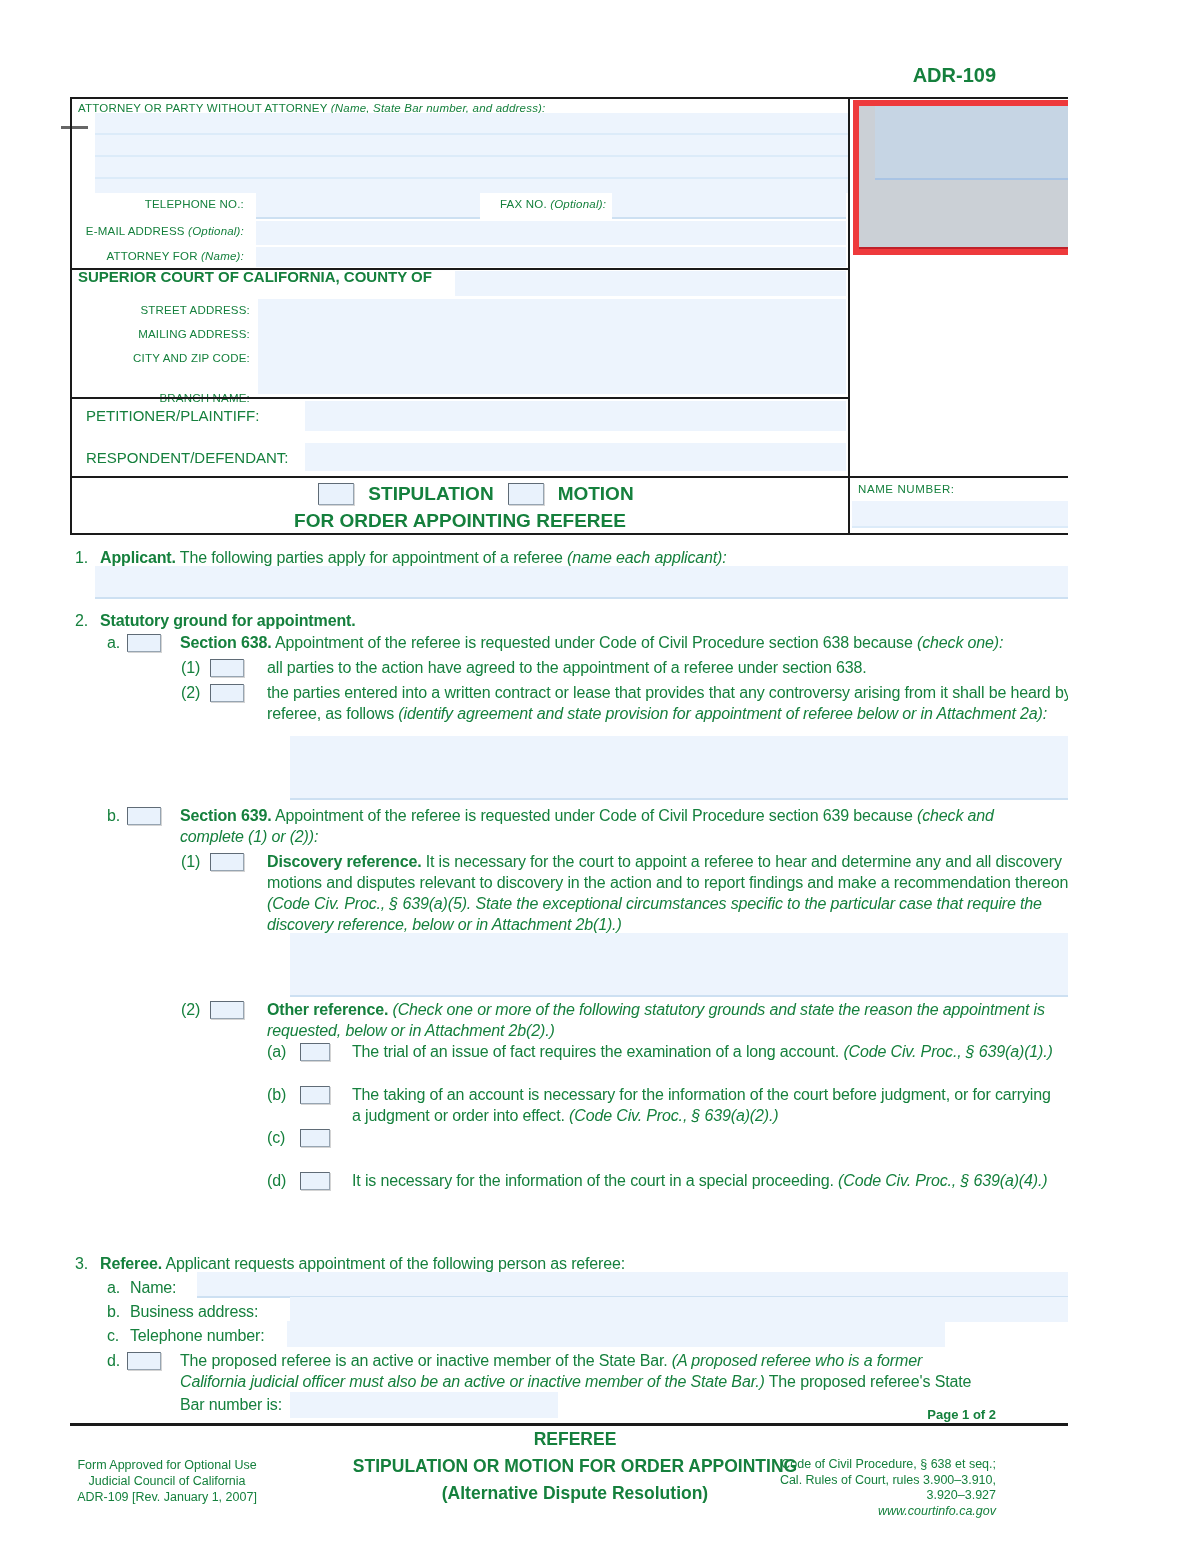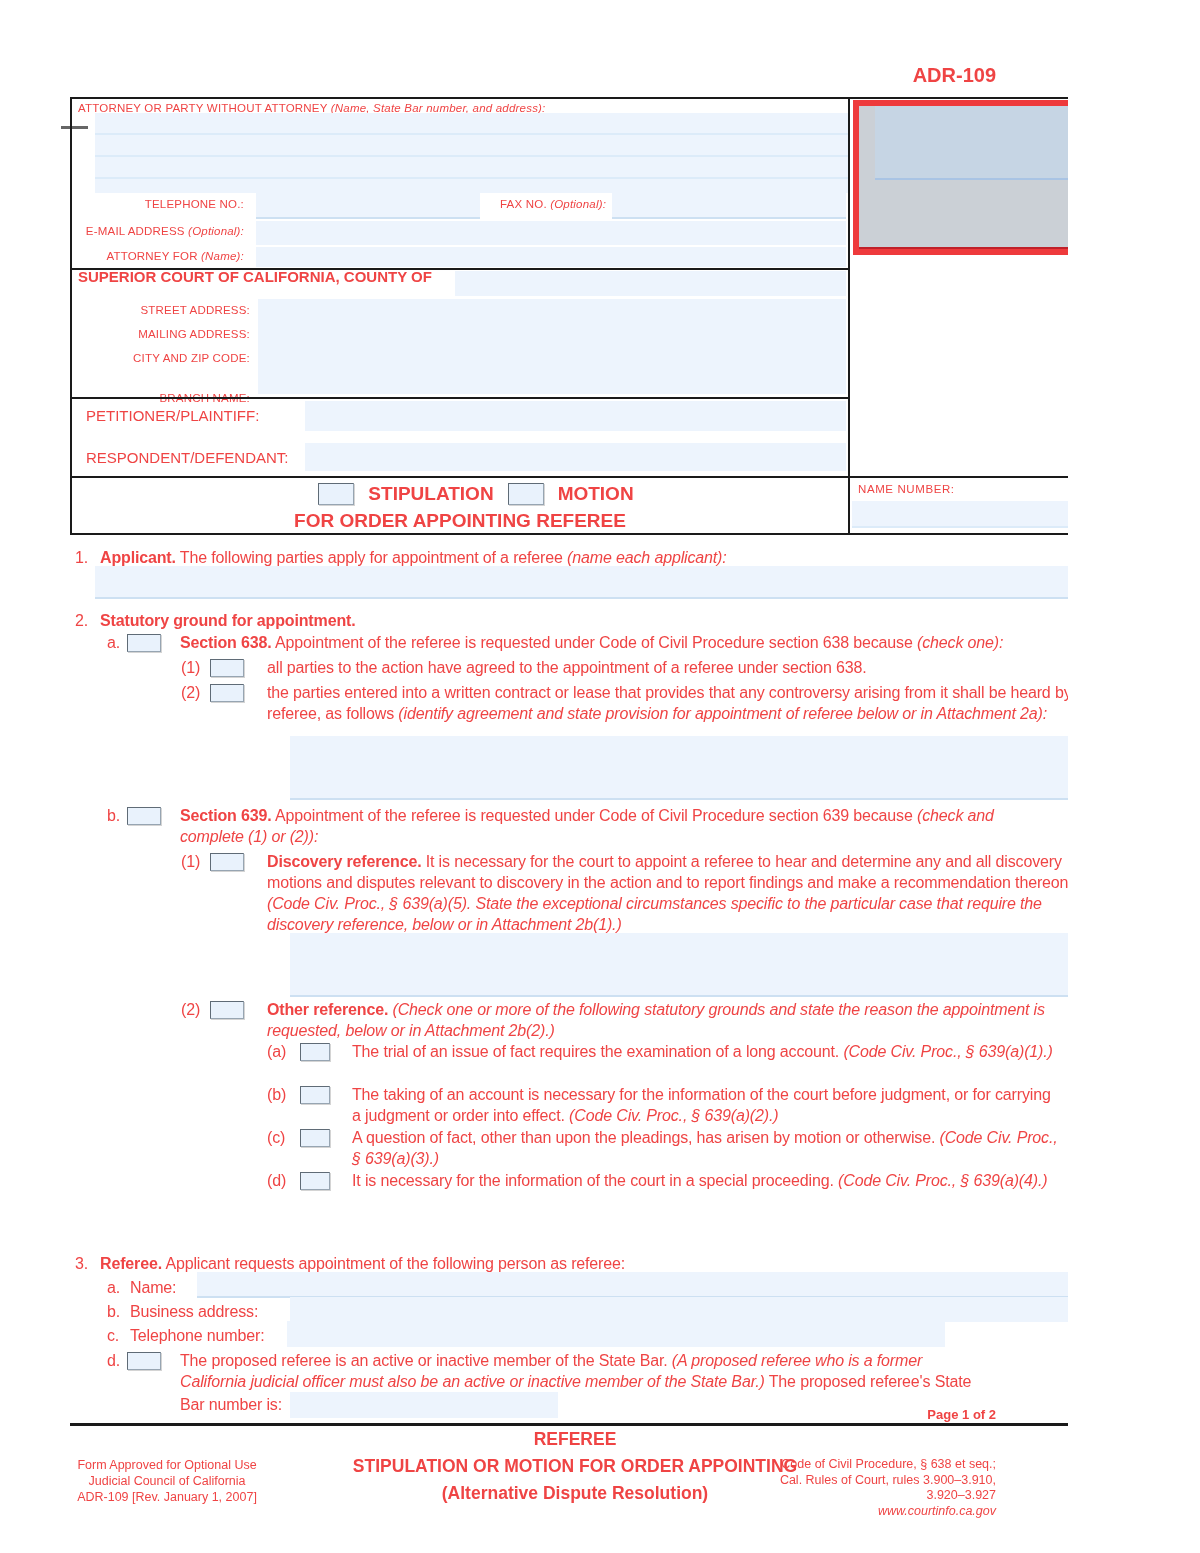--- a/index.html
+++ b/index.html
@@ -1,18 +1,18 @@
 <!DOCTYPE html>
 <html><head>
 <meta charset="utf-8">
 <style>
   html,body { margin:0; padding:0; background:#fff; }
   .page {
     position:relative; width:1068px; height:1553px; background:#ffffff;
-    font-family:"Liberation Sans", sans-serif; color:#ef4444; overflow:hidden;
+    font-family:"Liberation Sans", sans-serif; color:#15803d; overflow:hidden;
   }
   .abs { position:absolute; }
   
   .fld { position:absolute; background:#edf4fd; border-bottom:2px solid #cde0f2; box-sizing:border-box; }
   .fld.nob { border-bottom:none; }
   
   .cb { width:34px; height:18px; background:#e9f2fc;
         border:1px solid #97a5b2; border-top-color:#5f6b76; border-left-color:#5f6b76;
         box-shadow:1px 1px 0 #d4d4d4; box-sizing:border-box; flex:none; }
   .cb.big { width:36px; height:22px; }
@@ -202,24 +202,20 @@
     <span class="sub" style="width:33px;">(b)</span>
     <span class="cb small cbwrap"></span>
     <span class="txt" style="margin-left:22px; width:710px;">
       <span>The taking of an account is necessary for the information of the court before judgment, or for carrying a judgment or order into effect.</span>
       <i>(Code Civ. Proc., § 639(a)(2).)</i>
     </span>
   </div>
   <div class="row" style="left:267px; top:1127px;">
     <span class="sub" style="width:33px;">(c)</span>
     <span class="cb small cbwrap"></span>
-    <span class="txt" style="margin-left:22px; width:710px;">
-      <span>A question of fact, other than upon the pleadings, has arisen by motion or otherwise.</span>
-      <i>(Code Civ. Proc., § 639(a)(3).)</i>
-    </span>
   </div>
   <div class="row" style="left:267px; top:1170px;">
     <span class="sub" style="width:33px;">(d)</span>
     <span class="cb small cbwrap"></span>
     <span class="txt" style="margin-left:22px; width:710px;">
       <span>It is necessary for the information of the court in a special proceeding.</span>
       <i>(Code Civ. Proc., § 639(a)(4).)</i>
     </span>
   </div>
 

